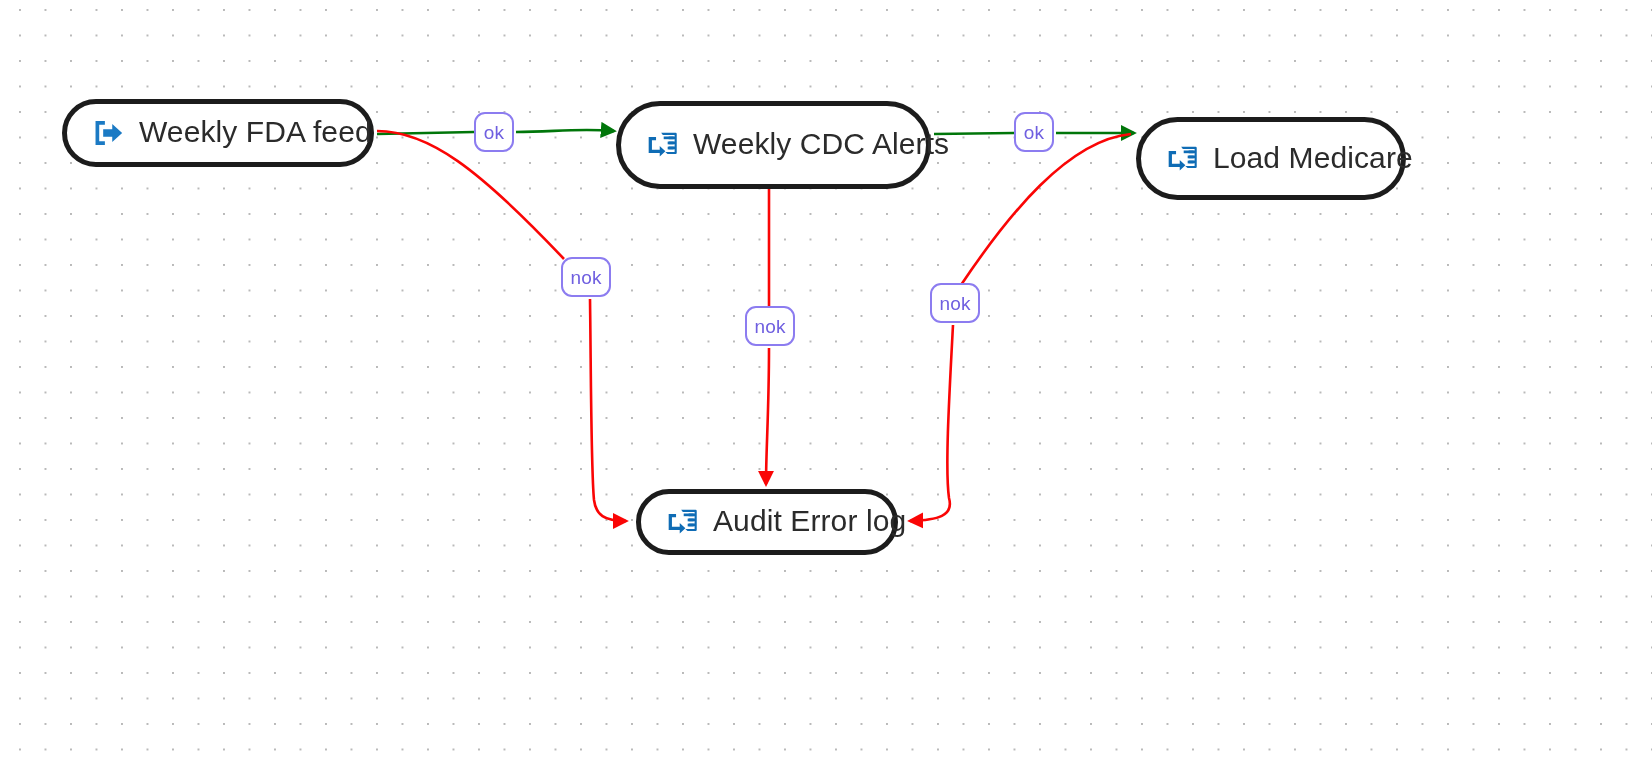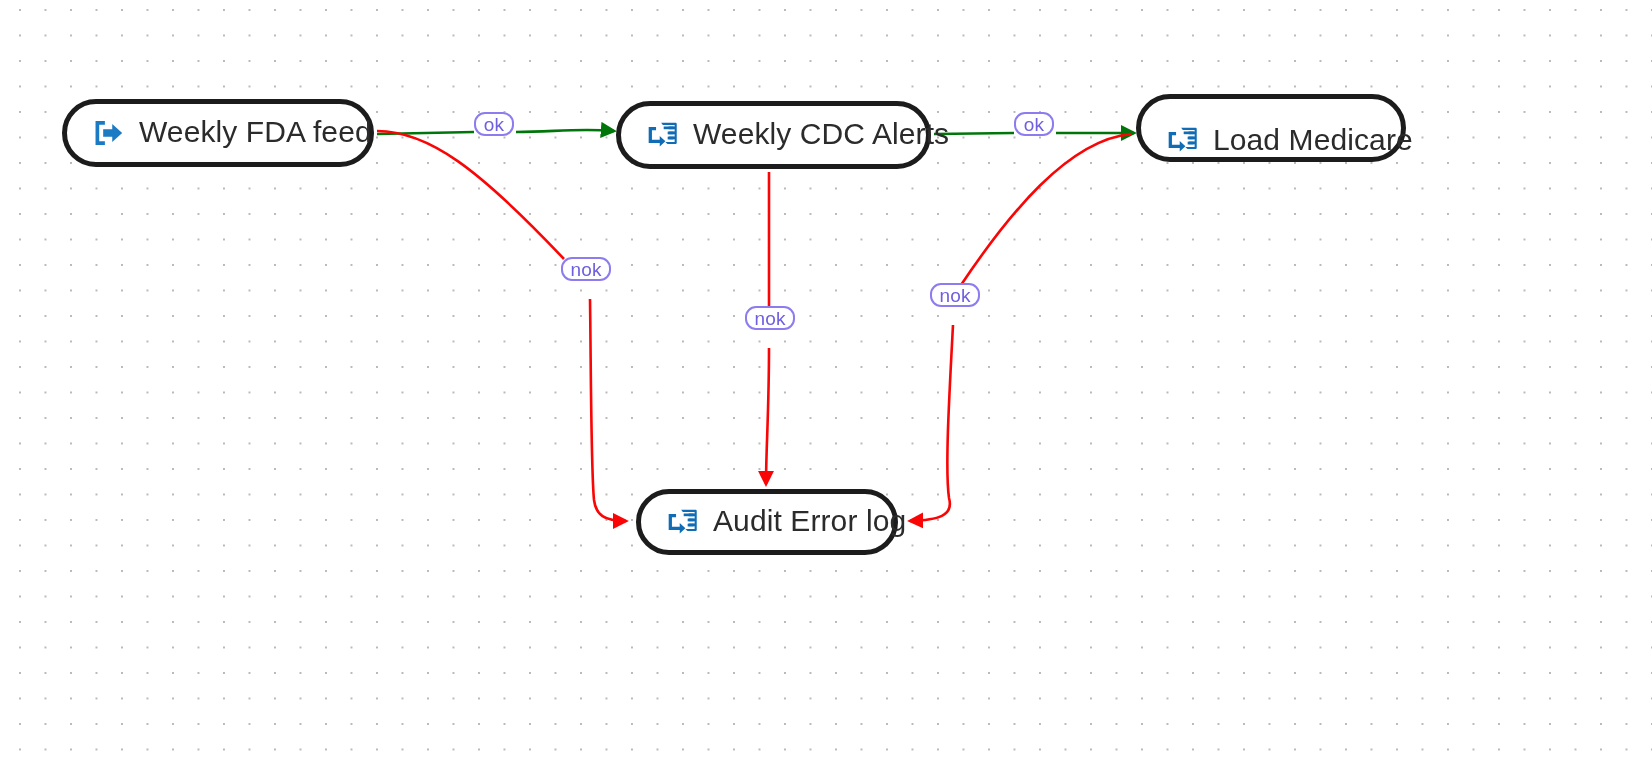--- a/index.html
+++ b/index.html
@@ -71,21 +71,21 @@
     background: #ffffff;
     border: 2.6px solid #8c7cf0;
     border-radius: 11px;
     color: #6f5fe0;
     font-size: 19px;
     line-height: 1;
     display: flex;
     align-items: center;
     justify-content: center;
     padding: 0 3px;
-    height: 24px;
+    height: 40px;
     letter-spacing: 0.2px;
   }
   .edge-badge.w-ok  { width: 40px; }
   .edge-badge.w-nok { width: 50px; }
 </style>
 </head>
 <body>
 
 <div id="canvas">
 
@@ -116,34 +116,34 @@
   </svg>
 
   <div class="node" style="left:54px; top:99px; width:312px; height:68px;">
     <svg class="node-icon" viewBox="0 0 24 24" xmlns="http://www.w3.org/2000/svg">
       <path d="M3.2 3.6 h6.6 v2.6 H5.8 v11.6 h4 v2.6 H3.2 z" fill="#1b7ac4"></path>
       <path d="M8.6 9.3 h6.4 V5.6 L22 11.95 L15 18.3 v-3.7 H8.6 z" fill="#1b7ac4"></path>
     </svg>
     <span class="node-label">Weekly FDA feed</span>
   </div>
 
-  <div class="node" style="left:608px; top:101px; width:315px; height:68px;">
+  <div class="node" style="left:608px; top:101px; width:315px; height:88px;">
     <svg class="node-icon" viewBox="0 0 24 24" xmlns="http://www.w3.org/2000/svg">
       <path d="M2.6 6.4 h5.2 v2.3 H4.9 v6.6 h5.5 v-2.6 l4 3.75 l-4 3.75 v-2.6 H2.6 z" fill="#0f6cb5"></path>
       <path d="M11.4 3.4 H21.6 a0.8 0.8 0 0 1 0.8 0.8 V17.6
                a0.8 0.8 0 0 1 -0.8 0.8 H15.9 l-1.6 -1.5 h6.6 v-1.9 h-4.2 v-1.9 h4.2
                v-1.6 h-4.2 V9.6 h4.2 V7.9 h-4.2 V6.0 h4.2 V4.9 h-8.3 z" fill="#0f6cb5"></path>
       <rect x="13.2" y="6.0" width="7.0" height="1.9" fill="#0f6cb5"></rect>
       <rect x="16.0" y="9.6" width="4.2" height="1.9" fill="#0f6cb5"></rect>
       <rect x="16.0" y="13.2" width="4.2" height="1.9" fill="#0f6cb5"></rect>
     </svg>
     <span class="node-label">Weekly CDC Alerts</span>
   </div>
 
-  <div class="node" style="left:1128px; top:94px; width:270px; height:68px;align-items:flex-end;">
+  <div class="node" style="left:1128px; top:117px; width:270px; height:83px;">
     <svg class="node-icon" viewBox="0 0 24 24" xmlns="http://www.w3.org/2000/svg">
       <path d="M2.6 6.4 h5.2 v2.3 H4.9 v6.6 h5.5 v-2.6 l4 3.75 l-4 3.75 v-2.6 H2.6 z" fill="#0f6cb5"></path>
       <path d="M11.4 3.4 H21.6 a0.8 0.8 0 0 1 0.8 0.8 V17.6
                a0.8 0.8 0 0 1 -0.8 0.8 H15.9 l-1.6 -1.5 h6.6 v-1.9 h-4.2 v-1.9 h4.2
                v-1.6 h-4.2 V9.6 h4.2 V7.9 h-4.2 V6.0 h4.2 V4.9 h-8.3 z" fill="#0f6cb5"></path>
       <rect x="13.2" y="6.0" width="7.0" height="1.9" fill="#0f6cb5"></rect>
       <rect x="16.0" y="9.6" width="4.2" height="1.9" fill="#0f6cb5"></rect>
       <rect x="16.0" y="13.2" width="4.2" height="1.9" fill="#0f6cb5"></rect>
     </svg>
     <span class="node-label">Load Medicare</span>

